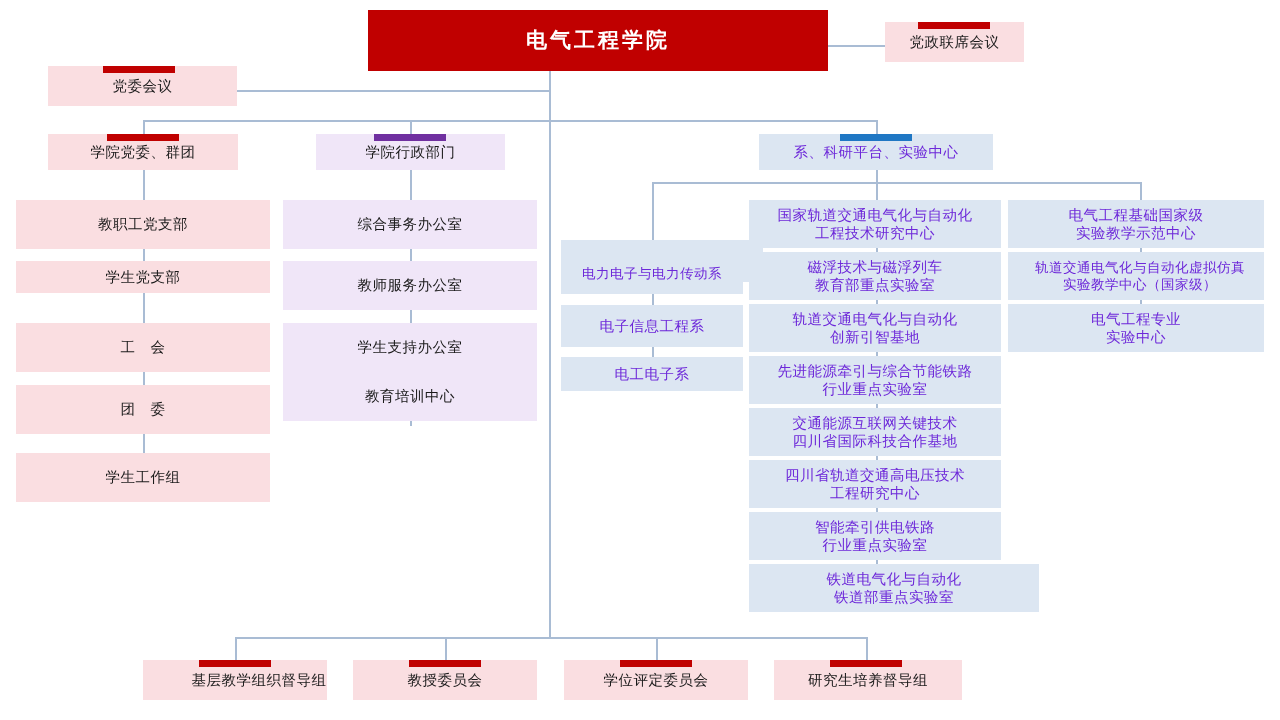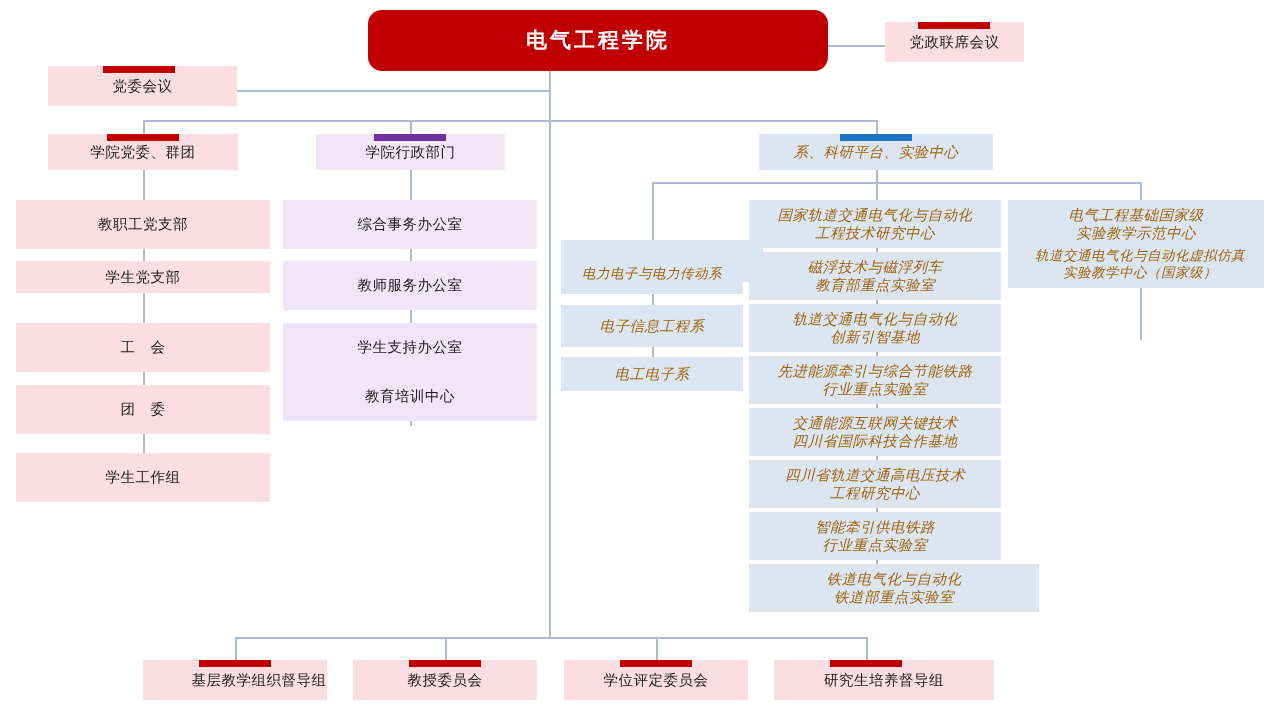--- a/index.html
+++ b/index.html
@@ -51,23 +51,22 @@
   }
   
   .node.lav {
     background: #f0e6f8;
     color: #1a1a1a;
     font-size: 14.5px;
   }
   
   .node.blue {
     background: #dce6f2;
-    color: #a16207;
+    color: #6d28d9;
     font-size: 14.5px;
-    font-style: italic;
   }
 
   .node.small { font-size: 13.5px; }
 
   
   .accent {
     position: absolute;
     height: 7px;
     z-index: 4;
   }
@@ -116,21 +115,21 @@
   <div class="ln v" style="left:652px; top:200px; height:165px;"></div>
   <div class="ln v" style="left:876px; top:200px; height:405px;"></div>
   <div class="ln v" style="left:1140px; top:200px; height:140px;"></div>
 
   <div class="ln h" style="left:235px; top:637px; width:631px;"></div>
   <div class="ln v" style="left:235px; top:637px; height:23px;"></div>
   <div class="ln v" style="left:445px; top:637px; height:23px;"></div>
   <div class="ln v" style="left:656px; top:637px; height:23px;"></div>
   <div class="ln v" style="left:866px; top:637px; height:23px;"></div>
 
-  <div class="node root" style="left:368px; top:10px; width:460px; height:61px;border-radius:14px;">电气工程学院</div>
+  <div class="node root" style="left:368px; top:10px; width:460px; height:61px;">电气工程学院</div>
 
   <div class="accent red" style="left:918px; top:22px; width:72px;"></div>
   <div class="node pink" style="left:885px; top:22px; width:139px; height:40px;">党政联席会议</div>
 
   <div class="accent red" style="left:103px; top:66px; width:72px;"></div>
   <div class="node pink" style="left:48px; top:66px; width:189px; height:40px;">党委会议</div>
 
   <div class="accent red" style="left:107px; top:134px; width:72px;"></div>
   <div class="node pink" style="left:48px; top:134px; width:190px; height:36px;">学院党委、群团</div>
 
@@ -168,28 +167,30 @@
 四川省国际科技合作基地</div>
   <div class="node blue" style="left:749px; top:460px; width:252px; height:48px;">四川省轨道交通高电压技术
 工程研究中心</div>
   <div class="node blue" style="left:749px; top:512px; width:252px; height:48px;">智能牵引供电铁路
 行业重点实验室</div>
   <div class="node blue" style="left:749px; top:564px; width:290px; height:48px;">铁道电气化与自动化
 铁道部重点实验室</div>
 
   <div class="node blue" style="left:1008px; top:200px; width:256px; height:48px;">电气工程基础国家级
 实验教学示范中心</div>
-  <div class="node blue small" style="left:1008px; top:240px; width:256px; height:48px;padding-left:8px;">轨道交通电气化与自动化虚拟仿真
+  <div class="node blue small" style="left:1008px; top:252px; width:256px; height:48px;padding-left:8px;">轨道交通电气化与自动化虚拟仿真
 实验教学中心（国家级）</div>
+  <div class="node blue" style="left:1008px; top:304px; width:256px; height:48px;">电气工程专业
+实验中心</div>
 
   <div class="accent red" style="left:199px; top:660px; width:72px;"></div>
   <div class="node pink" style="left:143px; top:660px; width:184px; height:40px;padding-left:48px;">基层教学组织督导组</div>
 
   <div class="accent red" style="left:409px; top:660px; width:72px;"></div>
   <div class="node pink" style="left:353px; top:660px; width:184px; height:40px;">教授委员会</div>
 
   <div class="accent red" style="left:620px; top:660px; width:72px;"></div>
   <div class="node pink" style="left:564px; top:660px; width:184px; height:40px;">学位评定委员会</div>
 
   <div class="accent red" style="left:830px; top:660px; width:72px;"></div>
-  <div class="node pink" style="left:774px; top:660px; width:220px; height:40px;">研究生培养督导组</div>
+  <div class="node pink" style="left:774px; top:660px; width:188px; height:40px;">研究生培养督导组</div>
 
 </div>
 
 </body></html>

